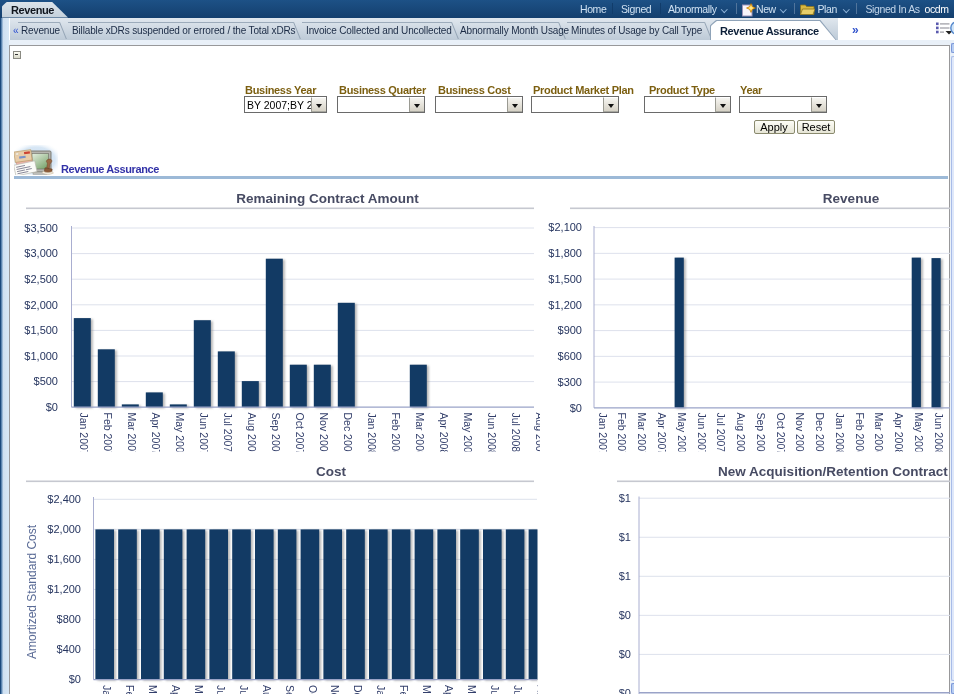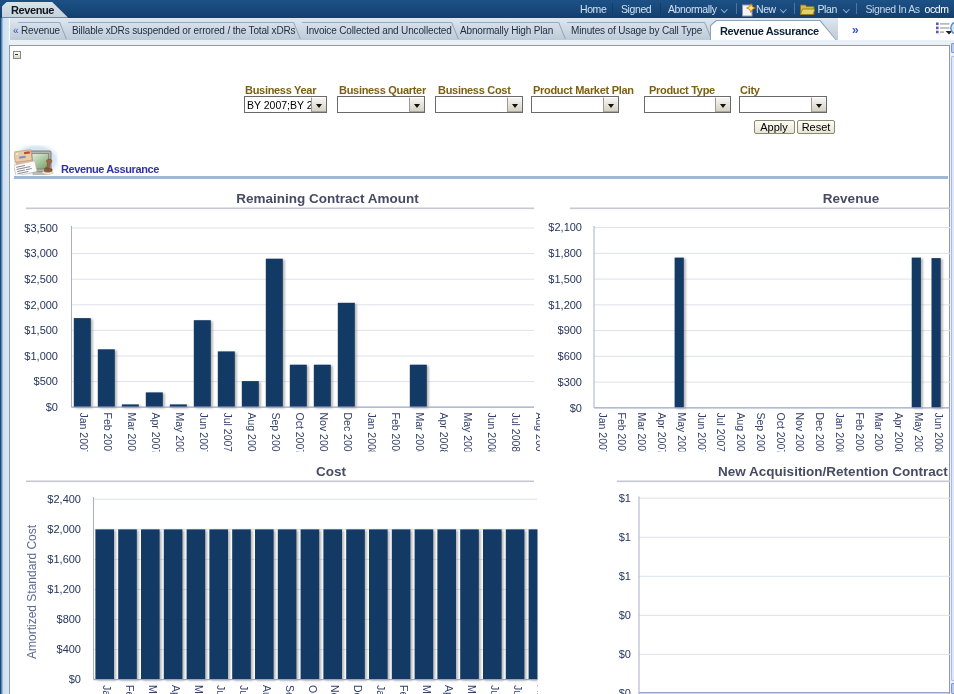--- a/index.html
+++ b/index.html
@@ -106,21 +106,21 @@
     <div class="tabsep" style="left:283px"></div>
     <div class="tabtop" style="left:292px;width:149px"></div>
     <div class="tabsep" style="left:441px"></div>
     <div class="tabtop" style="left:450px;width:98px"></div>
     <div class="tabsep" style="left:548px"></div>
     <div class="tabtop" style="left:557px;width:137px"></div>
     <div class="tabsep" style="left:694px"></div>
 <span class="tabt" style="left:3px"><span class="lq">«</span> Revenue</span>
     <span class="tabt" style="left:62px">Billable xDRs suspended or errored / the Total xDRs</span>
     <span class="tabt" style="left:296px">Invoice Collected and Uncollected</span>
-    <span class="tabt" style="left:450px">Abnormally High Plan</span>
+    <span class="tabt" style="left:450px">Abnormally Month Usage</span>
     <span class="tabt" style="left:561px">Minutes of Usage by Call Type</span>
 <div id="seltab-bg"></div>
 <div id="seltab">
       <span>Revenue Assurance</span>
     </div>
 <span class="rq">»</span>
 </div>
 <svg style="position:absolute;left:936px;top:22px" width="18" height="13" viewBox="0 0 18 13">
 <rect x="0" y="0.5" width="2.6" height="2.6" fill="#5a5aae"></rect>
     <rect x="4" y="1.3" width="9.5" height="1.2" fill="#9a9aa2"></rect>
@@ -132,21 +132,21 @@
 </svg>
 <svg style="position:absolute;left:950px;top:21px" width="4" height="14" viewBox="0 0 4 14">
 <circle cx="7" cy="7" r="6.2" fill="#cfe4f8" stroke="#5588cc" stroke-width="1.4"></circle>
 </svg>
 <div id="colbtn"></div>
 <span class="flbl" style="left:245px">Business Year</span>
 <span class="flbl" style="left:339px">Business Quarter</span>
 <span class="flbl" style="left:438px">Business Cost</span>
 <span class="flbl" style="left:533px">Product Market Plan</span>
 <span class="flbl" style="left:649px">Product Type</span>
-<span class="flbl" style="left:740px">City</span>
+<span class="flbl" style="left:740px">Year</span>
 <div class="sel" style="left:243.5px;width:83px">
     <span class="sv">BY 2007;BY 20</span>
     <span class="sbtn">
       <span class="sarr"></span>
     </span>
   </div>
 <div class="sel" style="left:337px;width:88px">
     <span class="sbtn">
       <span class="sarr"></span>
     </span>

